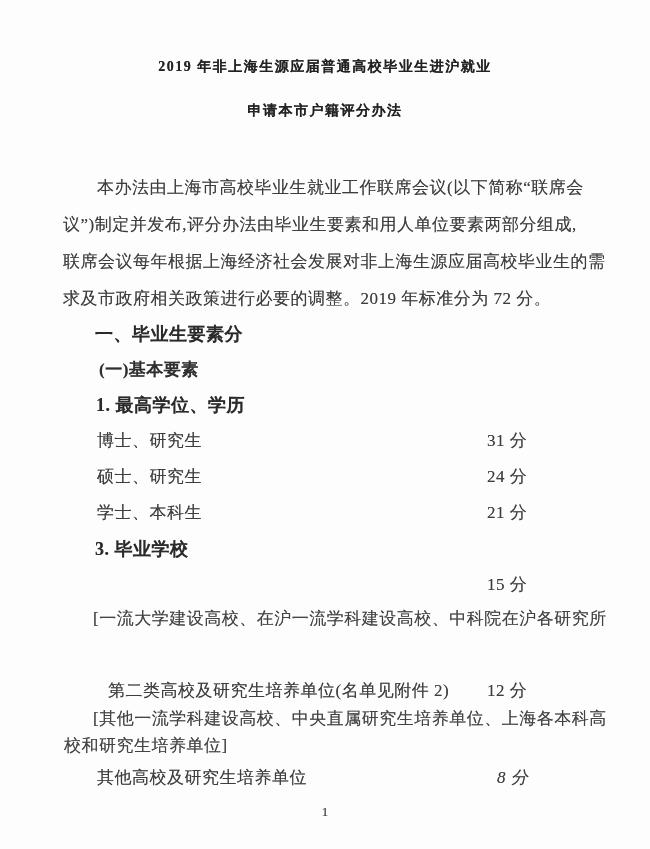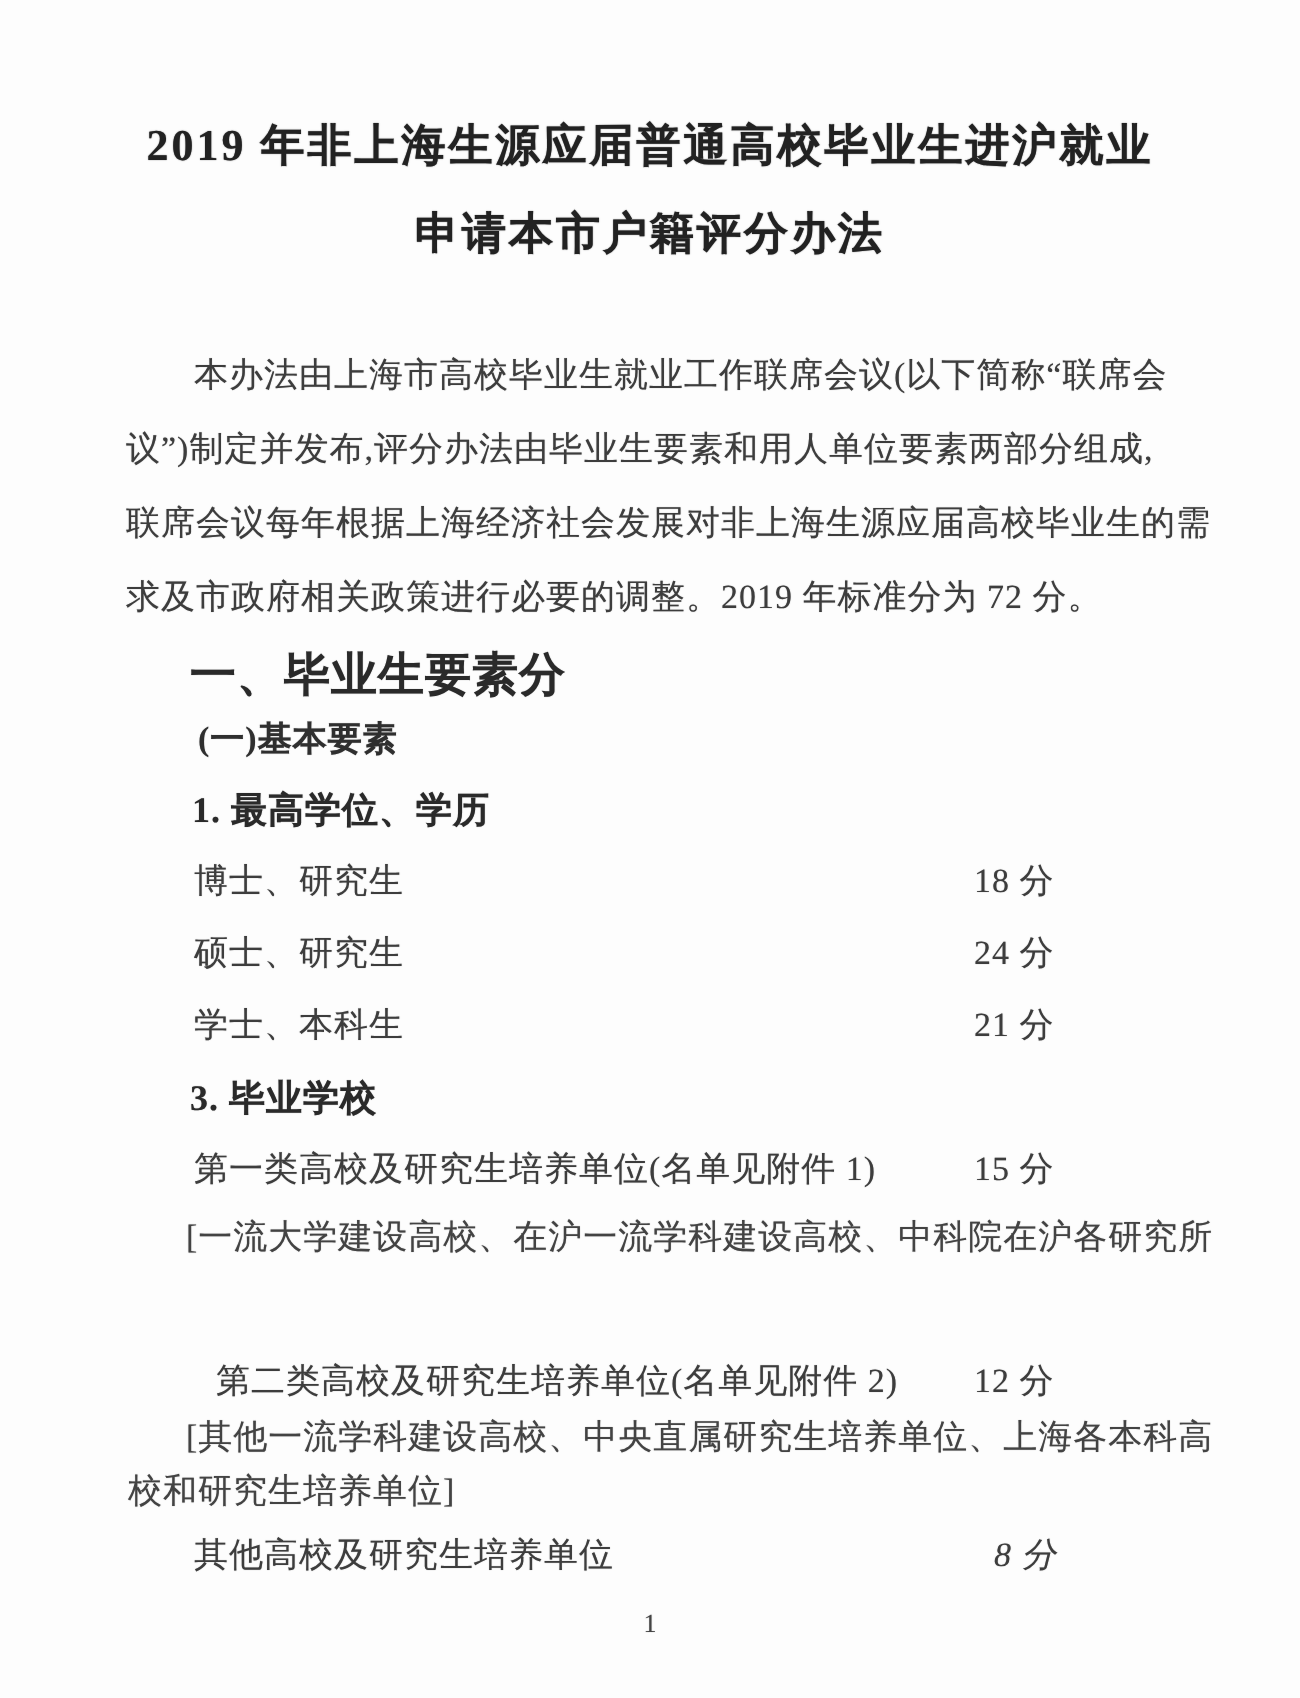--- a/index.html
+++ b/index.html
@@ -17,28 +17,28 @@
     white-space: nowrap;
     color: #3d3d3d;
     font-size: 17px;
     letter-spacing: 0.5px;
     text-shadow: 0 0 0.5px rgba(70,70,70,0.55);
   }
   .title-line {
     left: 0;
     width: 100%;
     text-align: center;
-    font-size: 22px;
+    font-size: 14px;
     font-weight: bold;
     color: #222222;
     letter-spacing: 1.5px;
     text-shadow: 0 0 0.6px rgba(20,20,20,0.7);
   }
   .heading-1 {
-    font-size: 23px;
+    font-size: 18px;
     font-weight: bold;
     color: #2a2a2a;
   }
   .heading-2 {
     font-size: 17px;
     font-weight: bold;
     color: #2f2f2f;
   }
   .heading-3 {
     font-size: 18px;
@@ -71,31 +71,30 @@
   <div class="line" style="top:176px; left:97px;">本办法由上海市高校毕业生就业工作联席会议(以下简称“联席会</div>
   <div class="line" style="top:213px; left:63px;">议”)制定并发布,评分办法由毕业生要素和用人单位要素两部分组成,</div>
   <div class="line" style="top:250px; left:63px;">联席会议每年根据上海经济社会发展对非上海生源应届高校毕业生的需</div>
   <div class="line" style="top:287px; left:63px;">求及市政府相关政策进行必要的调整。2019 年标准分为 72 分。</div>
 
   <div class="line heading-1" style="top:322px; left:95px;">一、毕业生要素分</div>
   <div class="line heading-2" style="top:358px; left:99px;">(一)基本要素</div>
   <div class="line heading-3" style="top:393px; left:96px;">1. 最高学位、学历</div>
 
   <div class="line" style="top:429px; left:97px;">博士、研究生</div>
-  <div class="line score-value" style="top:429px; left:487px;">18 分</div>
+  <div class="line score-value" style="top:429px; left:487px;">31 分</div>
 
   <div class="line" style="top:465px; left:97px;">硕士、研究生</div>
   <div class="line score-value" style="top:465px; left:487px;">24 分</div>
 
   <div class="line" style="top:501px; left:97px;">学士、本科生</div>
   <div class="line score-value" style="top:501px; left:487px;">21 分</div>
 
   <div class="line heading-3" style="top:537px; left:95px;">3. 毕业学校</div>
 
-  <div class="line" style="top:573px; left:97px;">第一类高校及研究生培养单位(名单见附件 1)</div>
   <div class="line score-value" style="top:573px; left:487px;">15 分</div>
   <div class="line note-line" style="top:607px; left:93px;">[一流大学建设高校、在沪一流学科建设高校、中科院在沪各研究所</div>
 
   <div class="line" style="top:679px; left:108px;">第二类高校及研究生培养单位(名单见附件 2)</div>
   <div class="line score-value" style="top:679px; left:487px;text-align:center;">12 分</div>
   <div class="line note-line" style="top:707px; left:93px;">[其他一流学科建设高校、中央直属研究生培养单位、上海各本科高</div>
   <div class="line note-line" style="top:734px; left:64px;">校和研究生培养单位]</div>
 
   <div class="line" style="top:766px; left:97px;">其他高校及研究生培养单位</div>
   <div class="line score-value" style="top:766px; left:497px;font-style:italic;">8 分</div>

